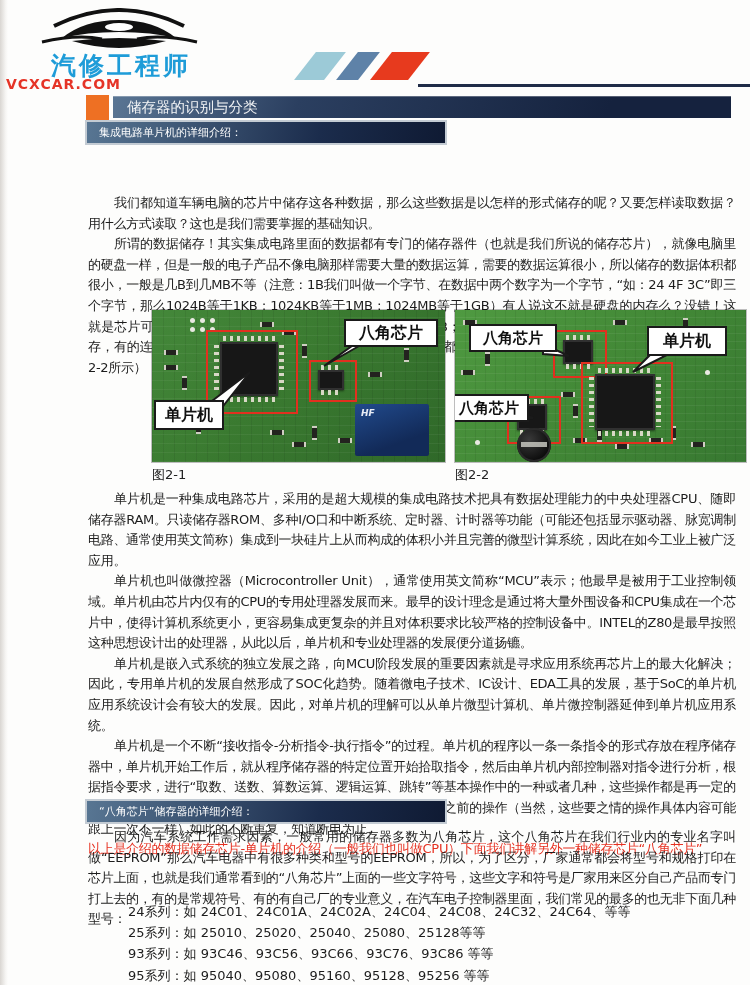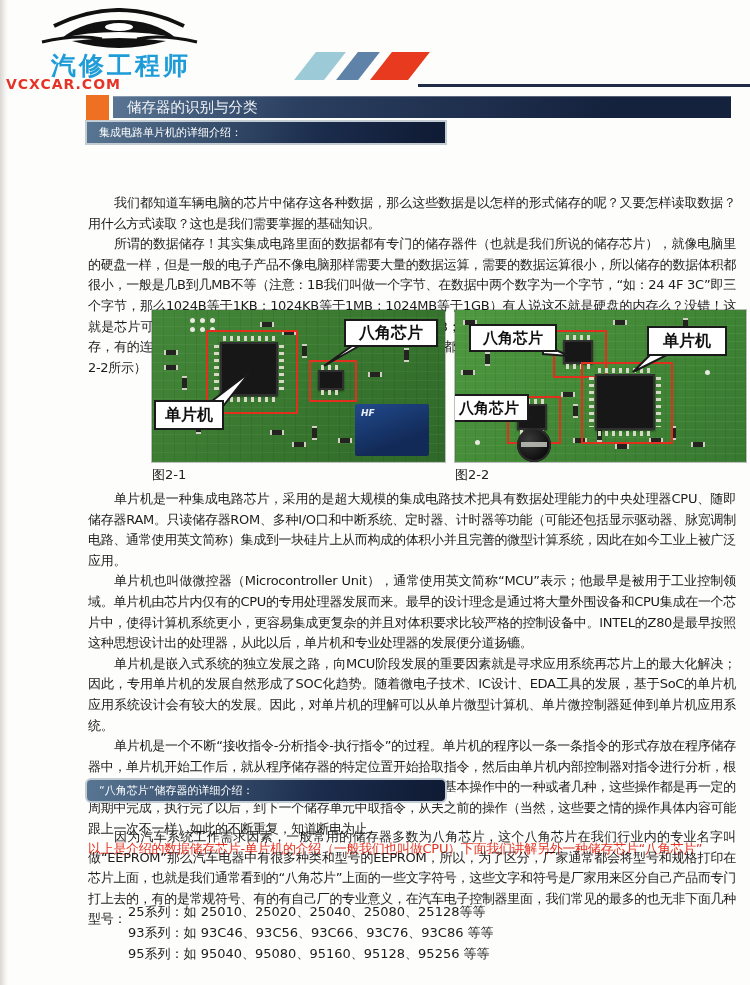--- a/index.html
+++ b/index.html
@@ -33,21 +33,21 @@
   .orange-square{position:absolute;left:86px;top:95px;width:23px;height:28px;background:#ee7023;}
   .bar-main{position:absolute;left:113px;top:96px;width:618px;height:22px;
        background:linear-gradient(110deg,#5a7694 0%,#2b3f60 30%,#15223e 80%);
        color:#f2f4f6;font-size:14.5px;line-height:22px;padding-left:14px;
        box-sizing:border-box;box-shadow:inset 0 1px 0 rgba(255,255,255,.28);}
   .bar-sub{position:absolute;left:85px;width:346px;height:21px;
        border:2px solid #c3cbd3;
        background:linear-gradient(100deg,#587693,#1b2c4c 65%,#0f1a33);
        color:#fff;font-size:11px;line-height:21px;padding-left:12px;box-sizing:content-box;}
   .bar-sub.one{top:120px;}
-  .bar-sub.two{top:778px;border-radius:6px;}
+  .bar-sub.two{top:799px;}
   
   .flow{position:absolute;left:88px;width:648px;font-size:13px;line-height:20.6px;
        text-align:justify;letter-spacing:-0.3px;}
   .flow p{margin:0;text-indent:2em;}
   .flow.f1{top:146px;margin-top:47px;}
   .flow.f2{top:489px;}
   .note-red{color:#e63121;text-indent:0 !important;}
   .series{position:absolute;left:128px;top:901px;font-size:13px;line-height:21.2px;}
   .series div{white-space:nowrap;}
   
@@ -229,17 +229,18 @@
     <p>单片机是嵌入式系统的独立发展之路，向MCU阶段发展的重要因素就是寻求应用系统再芯片上的最大化解决；因此，专用单片机的发展自然形成了SOC化趋势。随着微电子技术、IC设计、EDA工具的发展，基于SoC的单片机应用系统设计会有较大的发展。因此，对单片机的理解可以从单片微型计算机、单片微控制器延伸到单片机应用系统。</p>
     <p>单片机是一个不断“接收指令-分析指令-执行指令”的过程。单片机的程序以一条一条指令的形式存放在程序储存器中，单片机开始工作后，就从程序储存器的特定位置开始拾取指令，然后由单片机内部控制器对指令进行分析，根据指令要求，进行“取数、送数、算数运算、逻辑运算、跳转”等基本操作中的一种或者几种，这些操作都是再一定的周期中完成，执行完了以后，到下一个储存单元中取指令，从夫之前的操作（当然，这些要之情的操作具体内容可能跟上一次不一样）如此的不断重复，知道断电为止。</p>
     <p class="note-red">以上是介绍的数据储存芯片-单片机的介绍（一般我们也叫做CPU）下面我们讲解另外一种储存芯片“八角芯片”</p>
   </div>
 
   <div class="bar-sub two">“八角芯片”储存器的详细介绍：</div>
   <div class="flow" style="top:827px;">
     <p>因为汽车系统工作需求因素，一般常用的储存器多数为八角芯片，这个八角芯片在我们行业内的专业名字叫做“EEPROM”那么汽车电器中有很多种类和型号的EEPROM，所以，为了区分，厂家通常都会将型号和规格打印在芯片上面，也就是我们通常看到的“八角芯片”上面的一些文字符号，这些文字和符号是厂家用来区分自己产品而专门打上去的，有的是常规符号、有的有自己厂的专业意义，在汽车电子控制器里面，我们常见的最多的也无非下面几种型号：</p>
   </div>
   <div class="series">
+    <div>24系列：如 24C01、24C01A、24C02A、24C04、24C08、24C32、24C64、等等</div>
     <div>25系列：如 25010、25020、25040、25080、25128等等</div>
     <div>93系列：如 93C46、93C56、93C66、93C76、93C86 等等</div>
     <div>95系列：如 95040、95080、95160、95128、95256 等等</div>
   </div>
 </div>
 
 </body></html>

